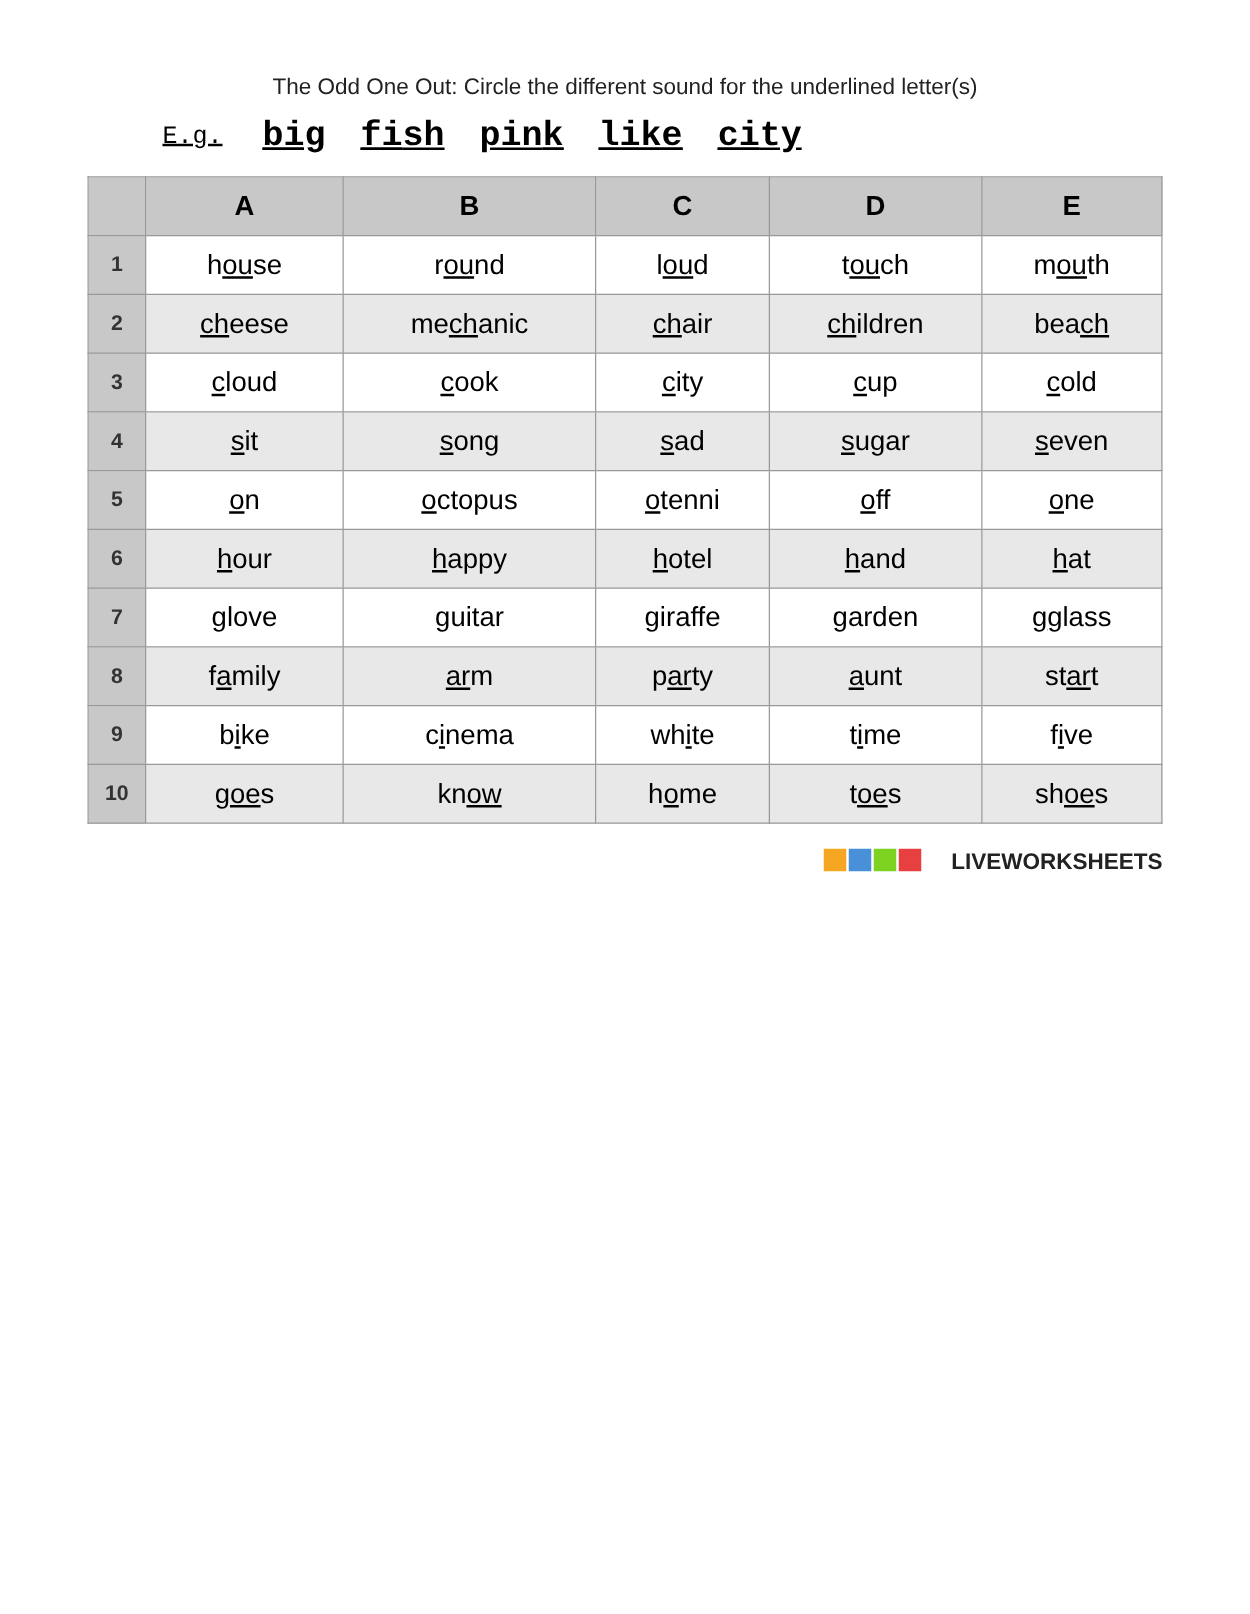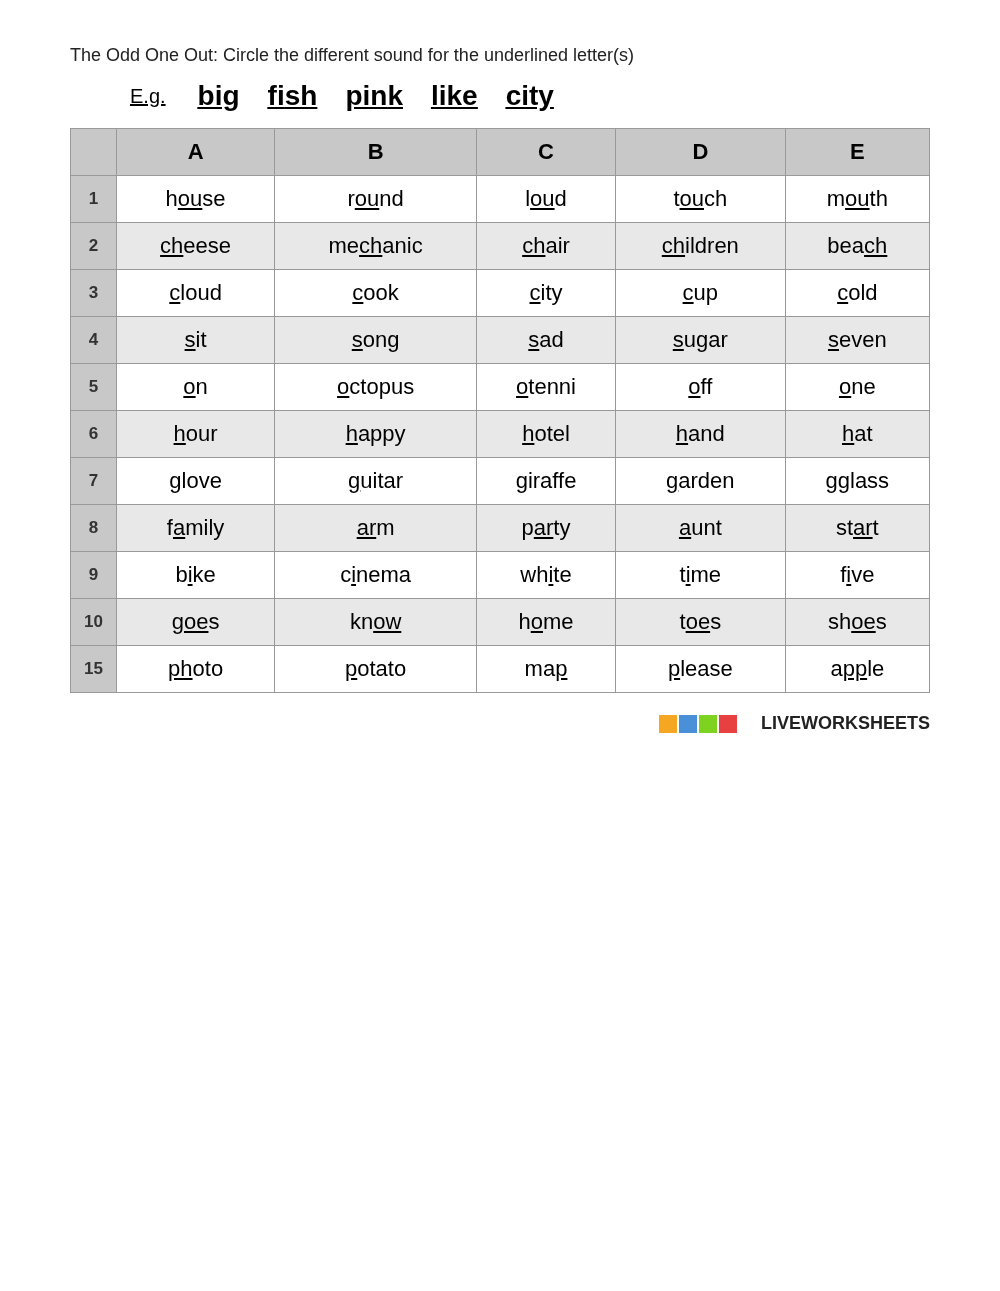--- a/index.html
+++ b/index.html
@@ -14,30 +14,32 @@
     }
     .page {
       width: 860px;
       display: flex;
       flex-direction: column;
     }
     .instruction {
       font-size: 18px;
       color: #222;
       margin-bottom: 14px;
-      margin-top: 5px;
+      margin-top: 19px;
+      text-align: center;
     }
     .example-row {
       display: flex;
       align-items: center;
       gap: 28px;
       font-size: 28px;
       font-weight: bold;
       margin-bottom: 16px;
       padding-left: 60px;
+      font-family: Liberation Mono, monospace;
     }
     .example-row .eg-label {
       font-weight: normal;
       font-size: 20px;
       margin-right: 4px;
     }
     .example-row span {
       text-decoration: underline;
     }
     table {
@@ -67,21 +69,21 @@
       background: #fff;
     }
     table tbody tr:nth-child(even) td:not(:first-child) {
       background: #e8e8e8;
     }
     .underline-word {
       text-decoration: underline;
     }
     .liveworksheets {
       display: flex;
-      align-items: center;
+      align-items: flex-start;
       justify-content: flex-end;
       margin-top: 20px;
       gap: 24px;
     }
     .lws-logo {
       display: flex;
       gap: 2px;
     }
     .lws-block {
       width: 18px;
@@ -193,28 +195,20 @@
           <td><span>f</span><span class="underline-word">i</span><span>ve</span></td>
         </tr>
         <tr>
           <td>10</td>
           <td><span>g</span><span class="underline-word">oe</span><span>s</span></td>
           <td><span>kn</span><span class="underline-word">ow</span></td>
           <td><span>h</span><span class="underline-word">o</span><span>me</span></td>
           <td><span>t</span><span class="underline-word">oe</span><span>s</span></td>
           <td><span>sh</span><span class="underline-word">oe</span><span>s</span></td>
         </tr>
-        <tr>
-          <td>15</td>
-          <td><span class="underline-word">ph</span><span>oto</span></td>
-          <td><span class="underline-word">p</span><span>otato</span></td>
-          <td><span>ma</span><span class="underline-word">p</span></td>
-          <td><span class="underline-word">p</span><span>lease</span></td>
-          <td><span>a</span><span class="underline-word">pp</span><span>le</span></td>
-        </tr>
       </tbody>
   </table>
 
   <div class="liveworksheets">
     <div class="lws-logo">
       <div class="lws-block" style="background:#f5a623;"></div>
       <div class="lws-block" style="background:#4a90d9;"></div>
       <div class="lws-block" style="background:#7ed321;"></div>
       <div class="lws-block" style="background:#e84040;"></div>
     </div>

